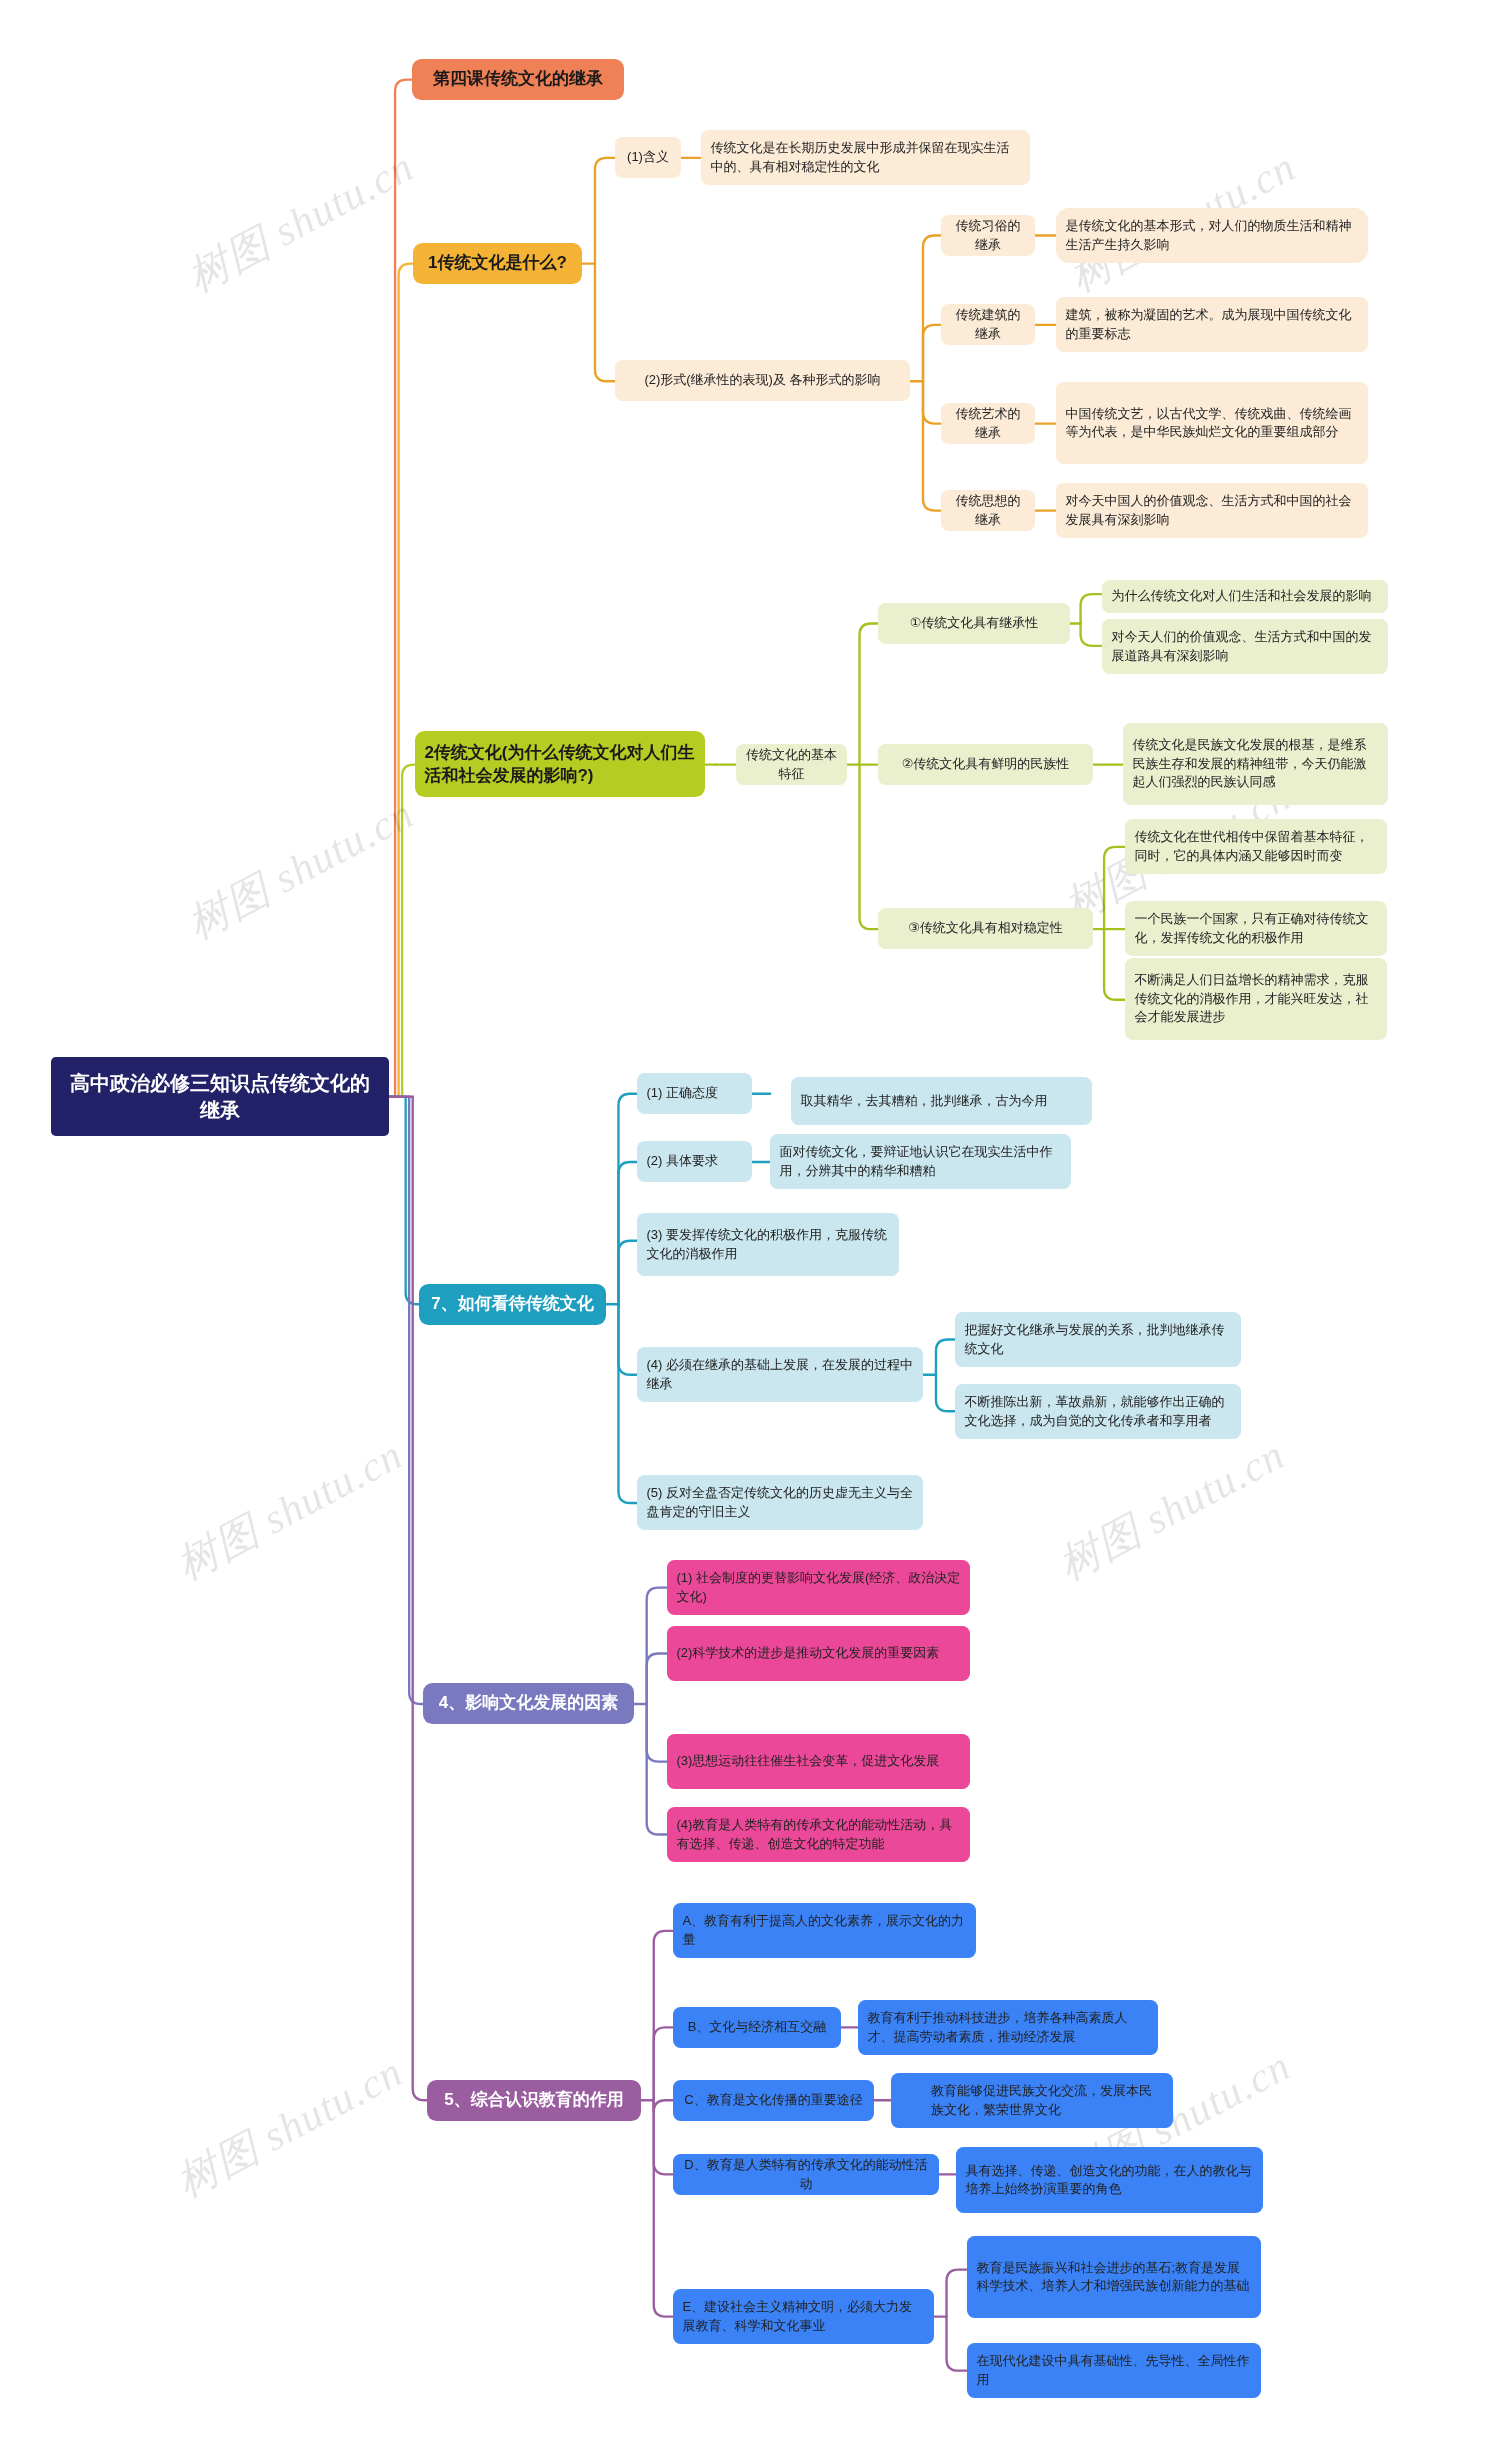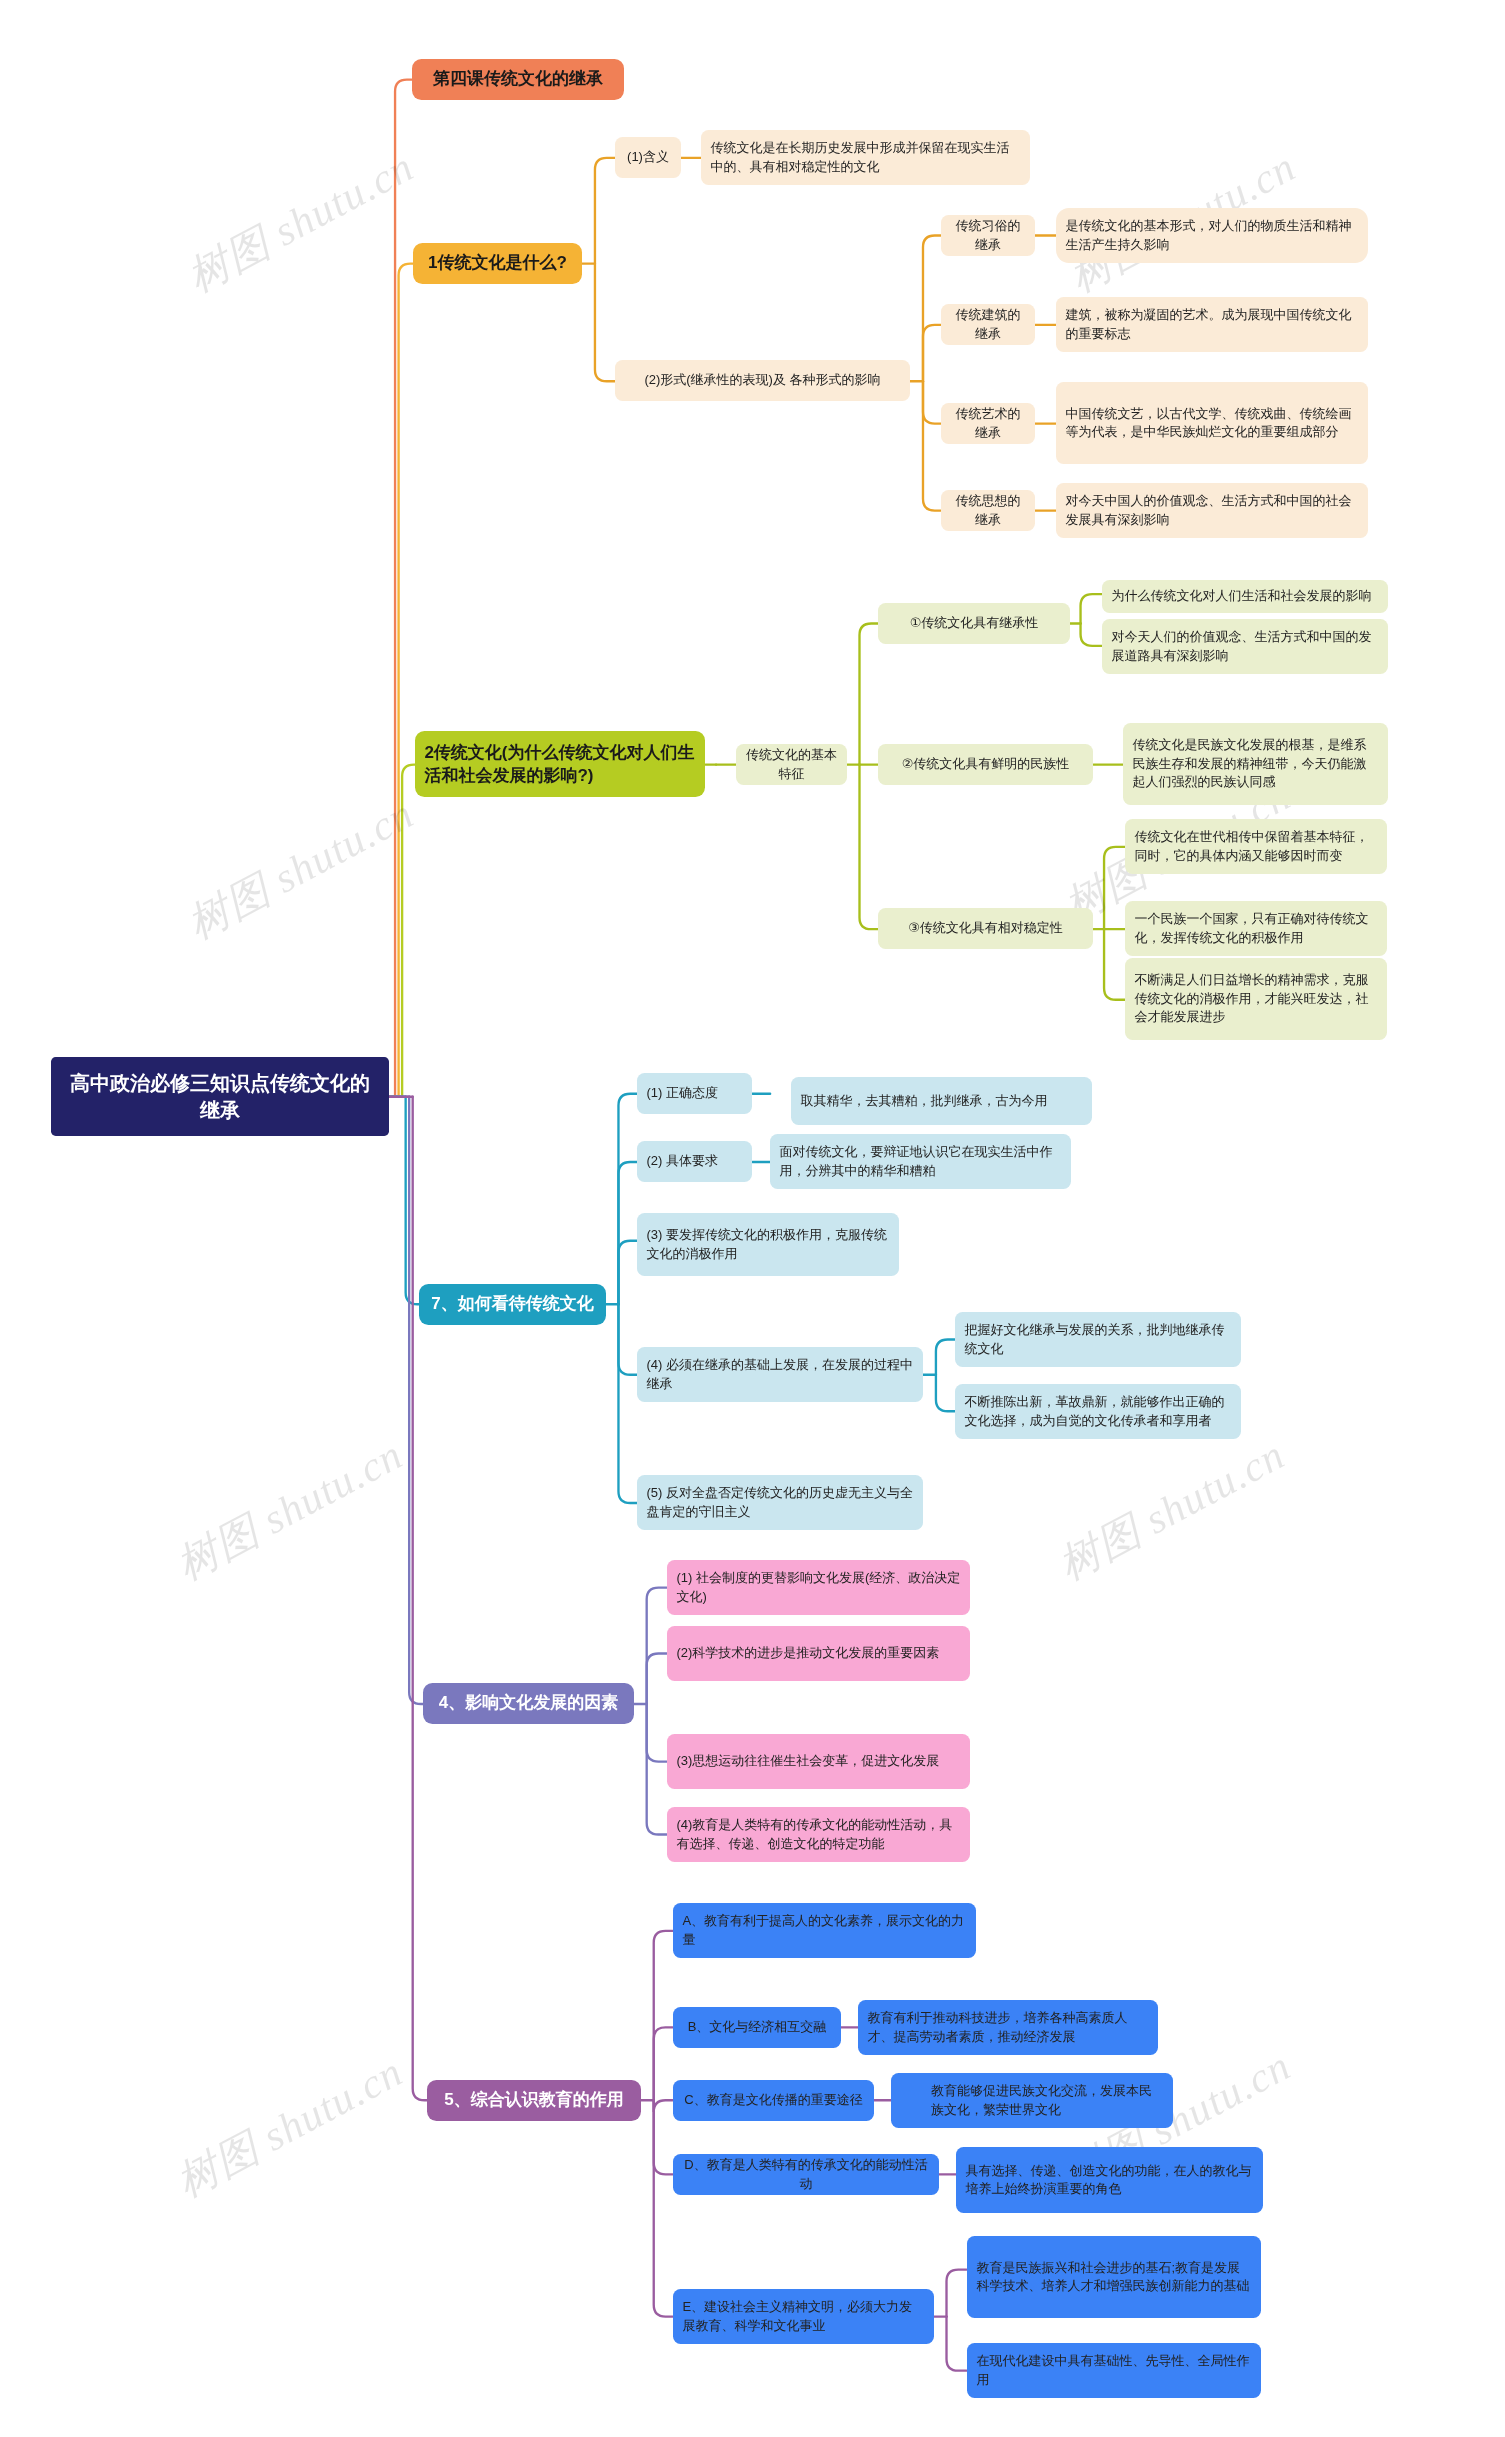--- a/index.html
+++ b/index.html
@@ -74,21 +74,21 @@
   .c-green    { background:#B5CC22; }
   .c-teal     { background:#1E9FC0; }
   .c-violet   { background:#7A78BE; }
   .c-magenta  { background:#9A5DA0; }
 
   
   .soft { font-size: 13px; color:#222; border-radius: 7.6px; }
   .s-amber   { background:#FBEBD7; }
   .s-green   { background:#EAEFCE; }
   .s-teal    { background:#CAE6EF; }
-  .s-violet  { background:#f9a8d4; }
+  .s-violet  { background:#ec4899; }
   .s-magenta { background:#3b82f6; }
 
   .center { justify-content:center; text-align:center; }
 </style>
 </head>
 <body>
 
 <div id="canvas">
 
   <svg id="wires" viewBox="0 0 2560 4146" xmlns="http://www.w3.org/2000/svg">

